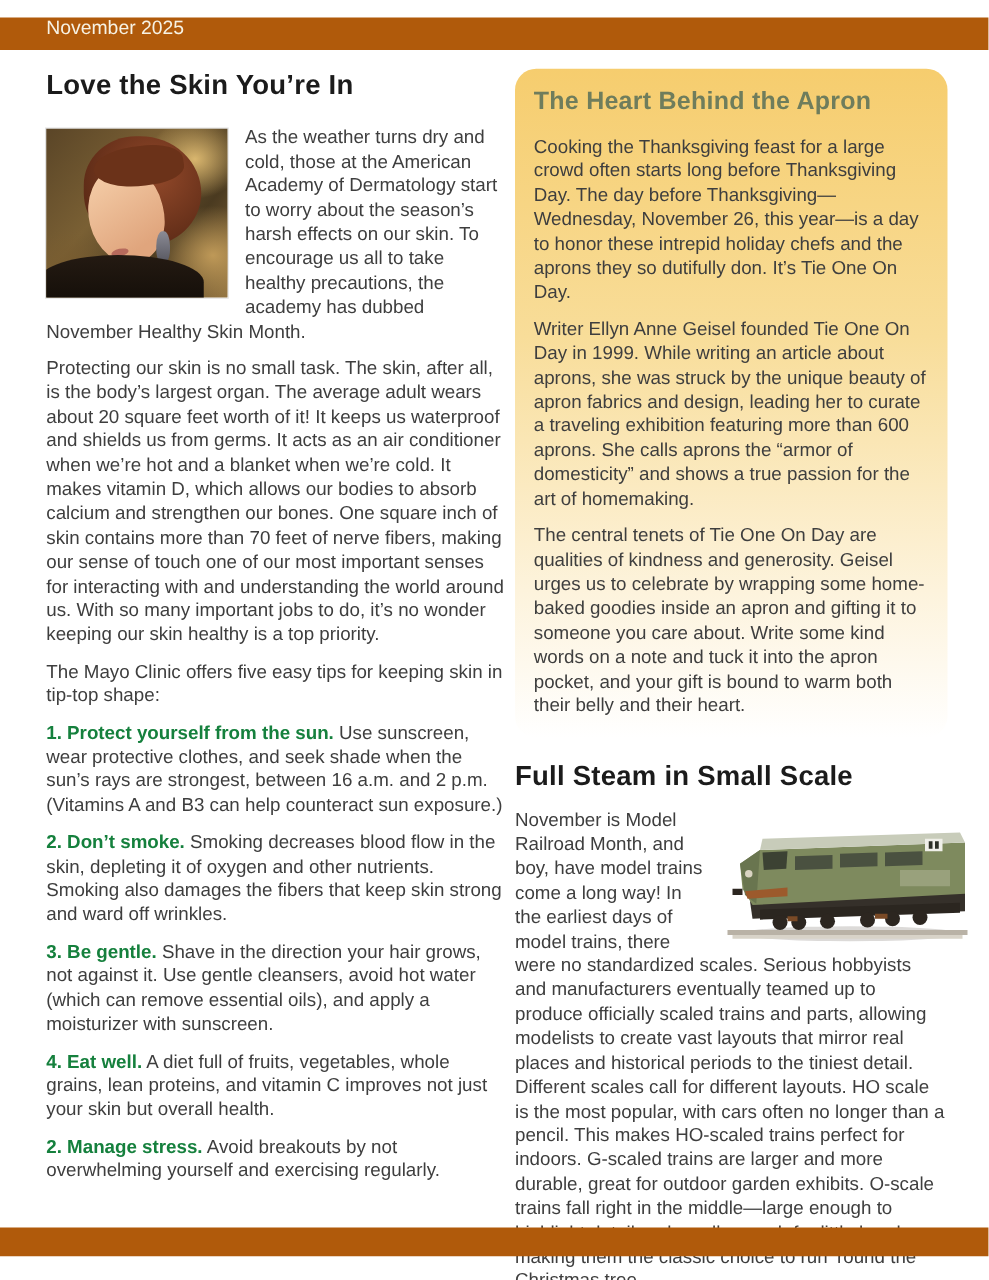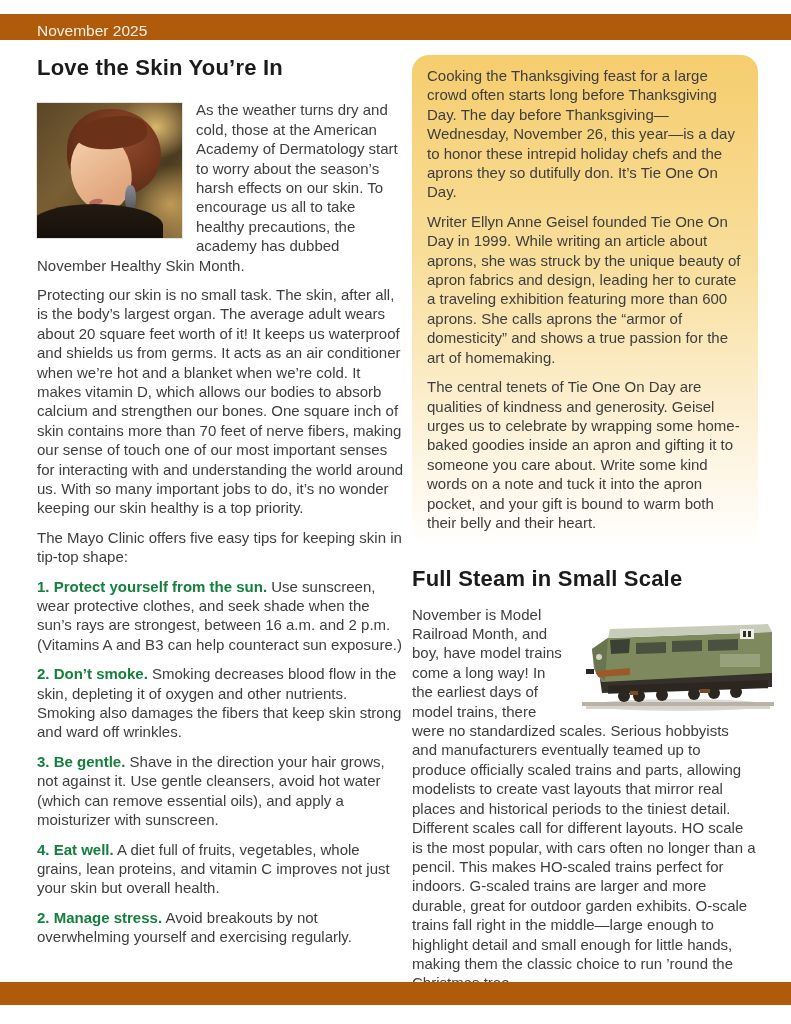--- a/index.html
+++ b/index.html
@@ -3,21 +3,21 @@
 <meta charset="utf-8">
 <style>
   html,body{margin:0;padding:0;background:#ffffff;}
   .page{
     position:relative;width:791px;height:1024px;background:#ffffff;overflow:hidden;
     font-family:"Liberation Sans","DejaVu Sans",sans-serif;color:#3e3e3e;
   }
   
   .topbar{
     position:absolute;left:0;top:14px;width:100%;height:26px;background:#B05A0B;
-    display:flex;align-items:flex-end;box-sizing:border-box;padding-left:37px;
+    display:flex;align-items:flex-start;box-sizing:border-box;padding-left:37px;
   }
   .topbar .date{color:#F7F2E4;font-size:15.5px;}
   .bottombar{
     position:absolute;left:0;top:982px;width:100%;height:23px;background:#B05A0B;
   }
   
   .col-left{position:absolute;left:37px;top:55px;width:367px;}
   .col-right{position:absolute;left:412px;top:55px;width:346px;}
   h1{
     font-size:22px;line-height:1.15;color:#1b1b1b;margin:0 0 20px 0;font-weight:bold;
@@ -105,20 +105,21 @@
       <p><b>1. Protect yourself from the sun.</b> <span>Use sunscreen, wear protective clothes, and seek shade when the sun’s rays are strongest, between 16 a.m. and 2 p.m. (Vitamins A and B3 can help counteract sun exposure.)</span></p>
       <p><b>2. Don’t smoke.</b> <span>Smoking decreases blood flow in the skin, depleting it of oxygen and other nutrients. Smoking also damages the fibers that keep skin strong and ward off wrinkles.</span></p>
       <p><b>3. Be gentle.</b> <span>Shave in the direction your hair grows, not against it. Use gentle cleansers, avoid hot water (which can remove essential oils), and apply a moisturizer with sunscreen.</span></p>
       <p><b>4. Eat well.</b> <span>A diet full of fruits, vegetables, whole grains, lean proteins, and vitamin C improves not just your skin but overall health.</span></p>
       <p><b>2. Manage stress.</b> <span>Avoid breakouts by not overwhelming yourself and exercising regularly.</span></p>
     </section>
 
     <aside class="col-right">
 
       <div class="apron-box">
+        <h2>The Heart Behind the Apron</h2>
         <p>Cooking the Thanksgiving feast for a large crowd often starts long before Thanksgiving Day. The day before Thanksgiving—Wednesday, November 26, this year—is a day to honor these intrepid holiday chefs and the aprons they so dutifully don. It’s Tie One On Day.</p>
         <p>Writer Ellyn Anne Geisel founded Tie One On Day in 1999. While writing an article about aprons, she was struck by the unique beauty of apron fabrics and design, leading her to curate a traveling exhibition featuring more than 600 aprons. She calls aprons the “armor of domesticity” and shows a true passion for the art of homemaking.</p>
         <p>The central tenets of Tie One On Day are qualities of kindness and generosity. Geisel urges us to celebrate by wrapping some home-baked goodies inside an apron and gifting it to someone you care about. Write some kind words on a note and tuck it into the apron pocket, and your gift is bound to warm both their belly and their heart.</p>
       </div>
 
       <section class="trains">
         <h1>Full Steam in Small Scale</h1>
         <p>
           <span class="train-photo">
             <svg width="210" height="112" viewBox="0 0 210 112" xmlns="http://www.w3.org/2000/svg">

